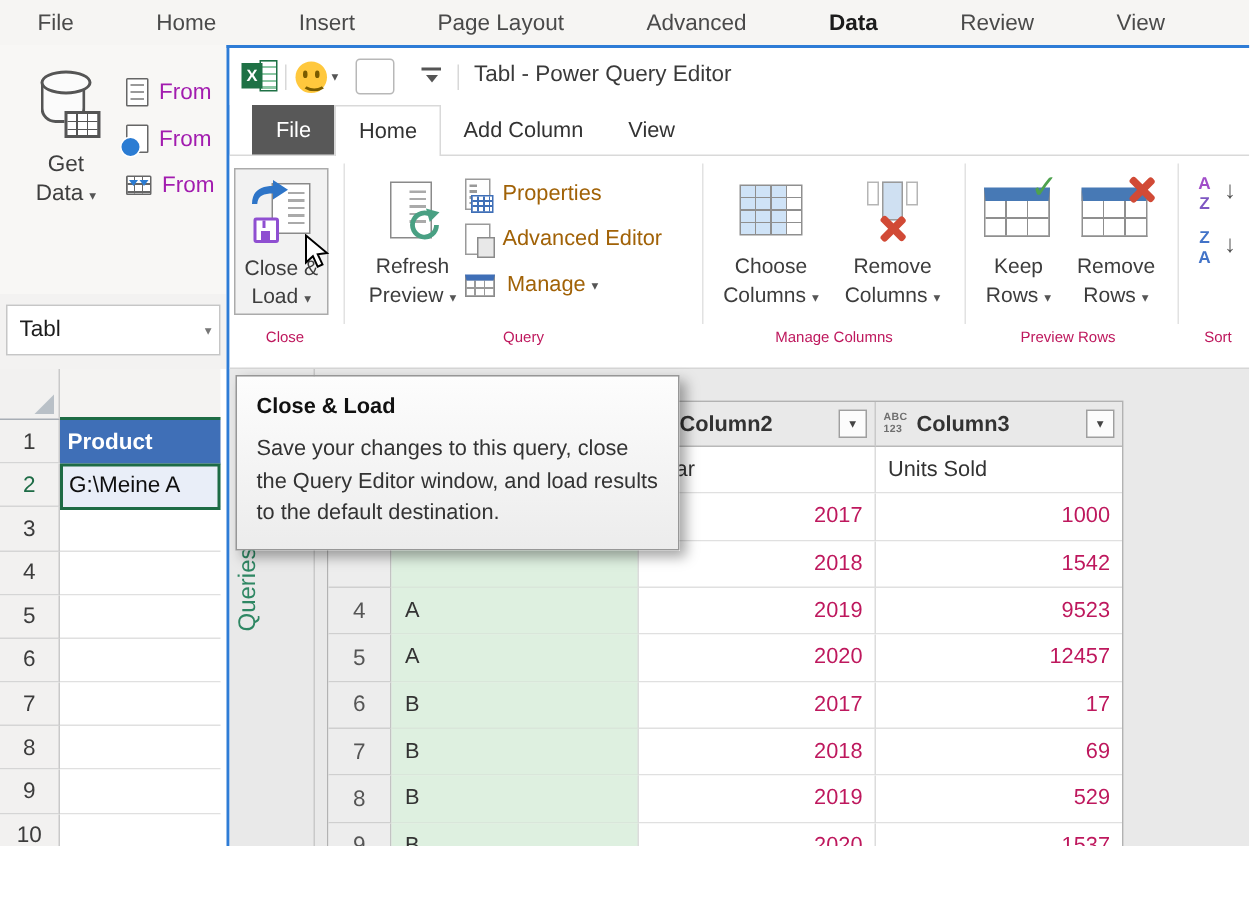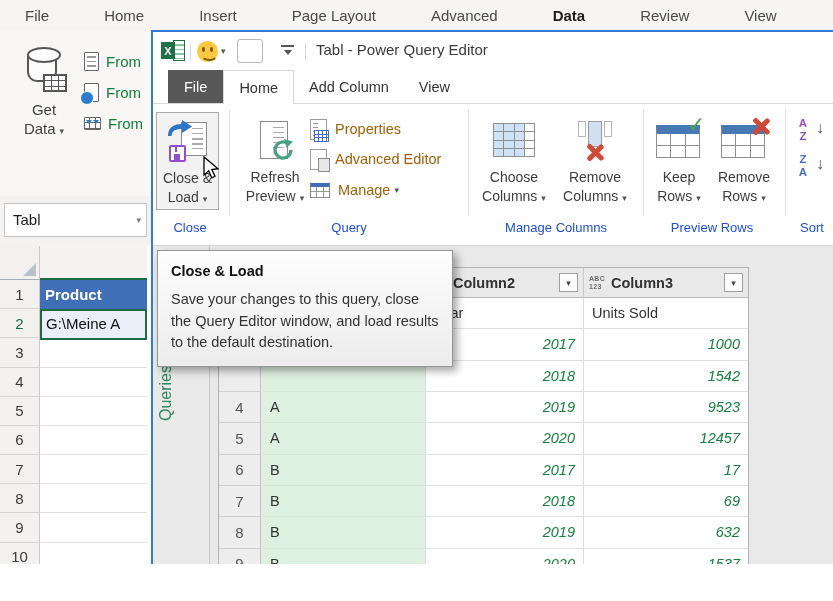--- a/index.html
+++ b/index.html
@@ -20,21 +20,21 @@
   .gd-grid{position:absolute;right:-6px;bottom:-4px;width:24px;height:18px;border:2px solid #555;background:#fff;background-image:repeating-linear-gradient(90deg,transparent 0 6px,#555 6px 7px),repeating-linear-gradient(transparent 0 4.5px,#555 4.5px 5.5px)}
   .gd-label{font-size:15px;color:#3f3f3f;line-height:19px;margin-top:12px}
   #fromlist{position:absolute;left:84px;top:16px}
   .fromrow{display:flex;align-items:center;height:31px}
   .fi{width:15px;height:19px;border:1.5px solid #666;border-radius:1px;background:#fff;position:relative;flex:none}
   .fi0::after{content:"";position:absolute;left:2px;top:3px;right:2px;bottom:3px;background:repeating-linear-gradient(#999 0 1.5px,transparent 1.5px 4.5px)}
   .fi1::after{content:"";position:absolute;left:-5px;bottom:-4px;width:12px;height:12px;border-radius:50%;background:#2b7cd3;border:1.5px solid #fff}
   .fi2{width:17px;height:13px;background-image:repeating-linear-gradient(90deg,transparent 0 4.3px,#666 4.3px 5.3px),repeating-linear-gradient(transparent 0 4.3px,#666 4.3px 5.3px)}
   .fi2::before,.fi2::after{content:"";position:absolute;top:2px;width:0;height:0;border-left:3.5px solid transparent;border-right:3.5px solid transparent;border-top:4px solid #2b7cd3}
   .fi2::before{left:1px}.fi2::after{right:1px}
-  .flabel{font-size:15px;color:#15803d;margin-left:7px}
+  .flabel{font-size:15px;color:#a21caf;margin-left:7px}
   #nbrow{position:absolute;left:0;top:196px;width:151px;height:50px;background:#f3f2f1}
   #namebox{position:absolute;left:4px;top:7px;width:143px;height:34px;background:#fff;border:1px solid #c6c6c6;font-size:15px;color:#1c1c1c;line-height:32px;padding-left:8px}
   .nb-caret{position:absolute;right:5px;top:0;height:100%;display:flex;align-items:center;font-size:9px;color:#777}
   .nb-caret::after{content:"▾"}
   #corner{position:absolute;left:0;top:246px;width:40px;height:34px;background:#f2f1f0;border-right:1px solid #c9c9c9;border-bottom:1px solid #a8aeb5}
   #corner::after{content:"";position:absolute;right:3px;bottom:3px;width:0;height:0;border-left:13px solid transparent;border-bottom:13px solid #b9c0c7}
   #colahead{position:absolute;left:40px;top:246px;width:107px;height:34px;background:#f4f3f2;border-bottom:2px solid #1d6b45}
   .xnum{position:absolute;left:0;width:40px;height:30px;background:#f2f1f0;border-right:1px solid #c9c9c9;border-bottom:1px solid #d5d5d5;font-size:15px;color:#3c3c3c;display:flex;align-items:center;justify-content:center}
   .xnum.act{color:#1d6b45}
   .xcell{position:absolute;left:40px;width:107px;height:30px;background:#fff;border-bottom:1px solid #e0e0e0}
@@ -62,21 +62,21 @@
   #pqtitle-text{position:absolute;left:163px;top:9px;font-size:15px;color:#3a3a3a;white-space:nowrap}
   
   #pq-tabrow{position:absolute;left:0;top:38px;right:0;height:34px;display:flex;padding-left:15px}
   #pq-tabrow::after{content:"";position:absolute;left:0;right:0;bottom:0;height:1px;background:#d9d9d9}
   .ptab{position:relative;padding:0 15px;line-height:34px;font-size:14.5px;color:#333;white-space:nowrap}
   .ptab.file{background:#585858;color:#fff;padding:0 16px}
   .ptab.active{background:#fff;border:1px solid #d9d9d9;border-bottom:none;z-index:2}
   
   #pq-ribbon{position:absolute;left:0;top:72px;right:0;height:142px;background:#fff;border-bottom:1px solid #d6d6d6}
   .rsep{position:absolute;top:5px;height:107px;width:1px;background:#e2e2e2}
-  .grouplbl{position:absolute;top:116px;transform:translateX(-50%);font-size:13px;color:#1d4ed8;white-space:nowrap}
+  .grouplbl{position:absolute;top:116px;transform:translateX(-50%);font-size:10px;color:#be185d;white-space:nowrap}
   .bb{position:absolute;top:8px;height:98px;text-align:center;font-size:14px;color:#3d3d3d}
   .bb .ica{height:56px;display:flex;align-items:center;justify-content:center}
   .bb .l{line-height:19px;white-space:nowrap}
   #btn-closeload{left:3px;width:63px;border:1px solid #ababab;background:#f2f2f2}
   #btn-refresh{left:83px;width:78px}
   #btn-choose{left:325px;width:72px}
   #btn-rmcols{left:400px;width:84px}
   #btn-keeprows{left:497px;width:58px}
   #btn-rmrows{left:559px;width:64px}
   .dcaret{font-size:9px;color:#555;margin-left:4px}
@@ -145,21 +145,21 @@
   .ticon .r1::after{content:"ABC"}
   .ticon .r2::after{content:"123"}
   .ticon span{display:block}
   .fbtn{position:absolute;right:5px;top:5px;width:19px;height:19px;background:#fcfcfc;border:1px solid #9f9f9f;display:flex;align-items:center;justify-content:center;font-size:9px;color:#444}
   .fbtn::after{content:"▾"}
   .gcell{position:absolute;display:flex;align-items:center;font-size:14.5px;color:#333;border-bottom:1px solid #e0e0e0;border-right:1px solid #dcdcdc;background:#fff;overflow:hidden}
   .gnum{left:0;width:42px;background:#ededed;border-right:1px solid #c3c3c3;border-bottom:1px solid #cfcfcf;font-size:15px;color:#555;justify-content:center;padding:0}
   .gc1{left:42px;width:165px;background:#def0e0;border-bottom:1px solid #d9e6da;padding-left:9px}
   .gc2{left:207px;width:158px}
   .gc3{left:365px;width:164px;border-right:none}
-  .numeric{justify-content:flex-end;padding-right:8px;font-style:italic;color:#15803d}
+  .numeric{justify-content:flex-end;padding-right:8px;color:#be185d}
   .txt{justify-content:flex-start;padding-left:8px}
   
   #tooltip{position:absolute;left:4px;top:218px;width:296px;background:linear-gradient(#fdfdfd,#ececec);border:1px solid #979797;box-shadow:4px 4px 8px rgba(0,0,0,.35);padding:12px 13px;z-index:5}
   .tt-title{font-weight:bold;font-size:14.5px;color:#111;margin-bottom:10px}
   .tt-body{font-size:14.5px;color:#333;line-height:21.5px;width:268px}
   
   #cursor{position:absolute;left:203px;top:156px;z-index:50}
 </style>
 </head>
 <body>
@@ -431,21 +431,21 @@
           <div class="gcell gc1" style="top: 186.65px; height: 31.33px;">B</div>
           <div class="gcell gc2 numeric" style="top: 186.65px; height: 31.33px;">2017</div>
           <div class="gcell gc3 numeric" style="top: 186.65px; height: 31.33px;">17</div>
           <div class="gcell gnum" style="top: 217.98px; height: 31.33px;">7</div>
           <div class="gcell gc1" style="top: 217.98px; height: 31.33px;">B</div>
           <div class="gcell gc2 numeric" style="top: 217.98px; height: 31.33px;">2018</div>
           <div class="gcell gc3 numeric" style="top: 217.98px; height: 31.33px;">69</div>
           <div class="gcell gnum" style="top: 249.31px; height: 31.33px;">8</div>
           <div class="gcell gc1" style="top: 249.31px; height: 31.33px;">B</div>
           <div class="gcell gc2 numeric" style="top: 249.31px; height: 31.33px;">2019</div>
-          <div class="gcell gc3 numeric" style="top: 249.31px; height: 31.33px;">632</div>
+          <div class="gcell gc3 numeric" style="top: 249.31px; height: 31.33px;">529</div>
           <div class="gcell gnum" style="top: 280.64px; height: 31.33px;">9</div>
           <div class="gcell gc1" style="top: 280.64px; height: 31.33px;">B</div>
           <div class="gcell gc2 numeric" style="top: 280.64px; height: 31.33px;">2020</div>
           <div class="gcell gc3 numeric" style="top: 280.64px; height: 31.33px;">1537</div>
         </div>
     </div>
 
     <div id="tooltip">
       <div class="tt-title">Close &amp; Load</div>
       <div class="tt-body">Save your changes to this query, close the Query Editor window, and load results to the default destination.</div>

